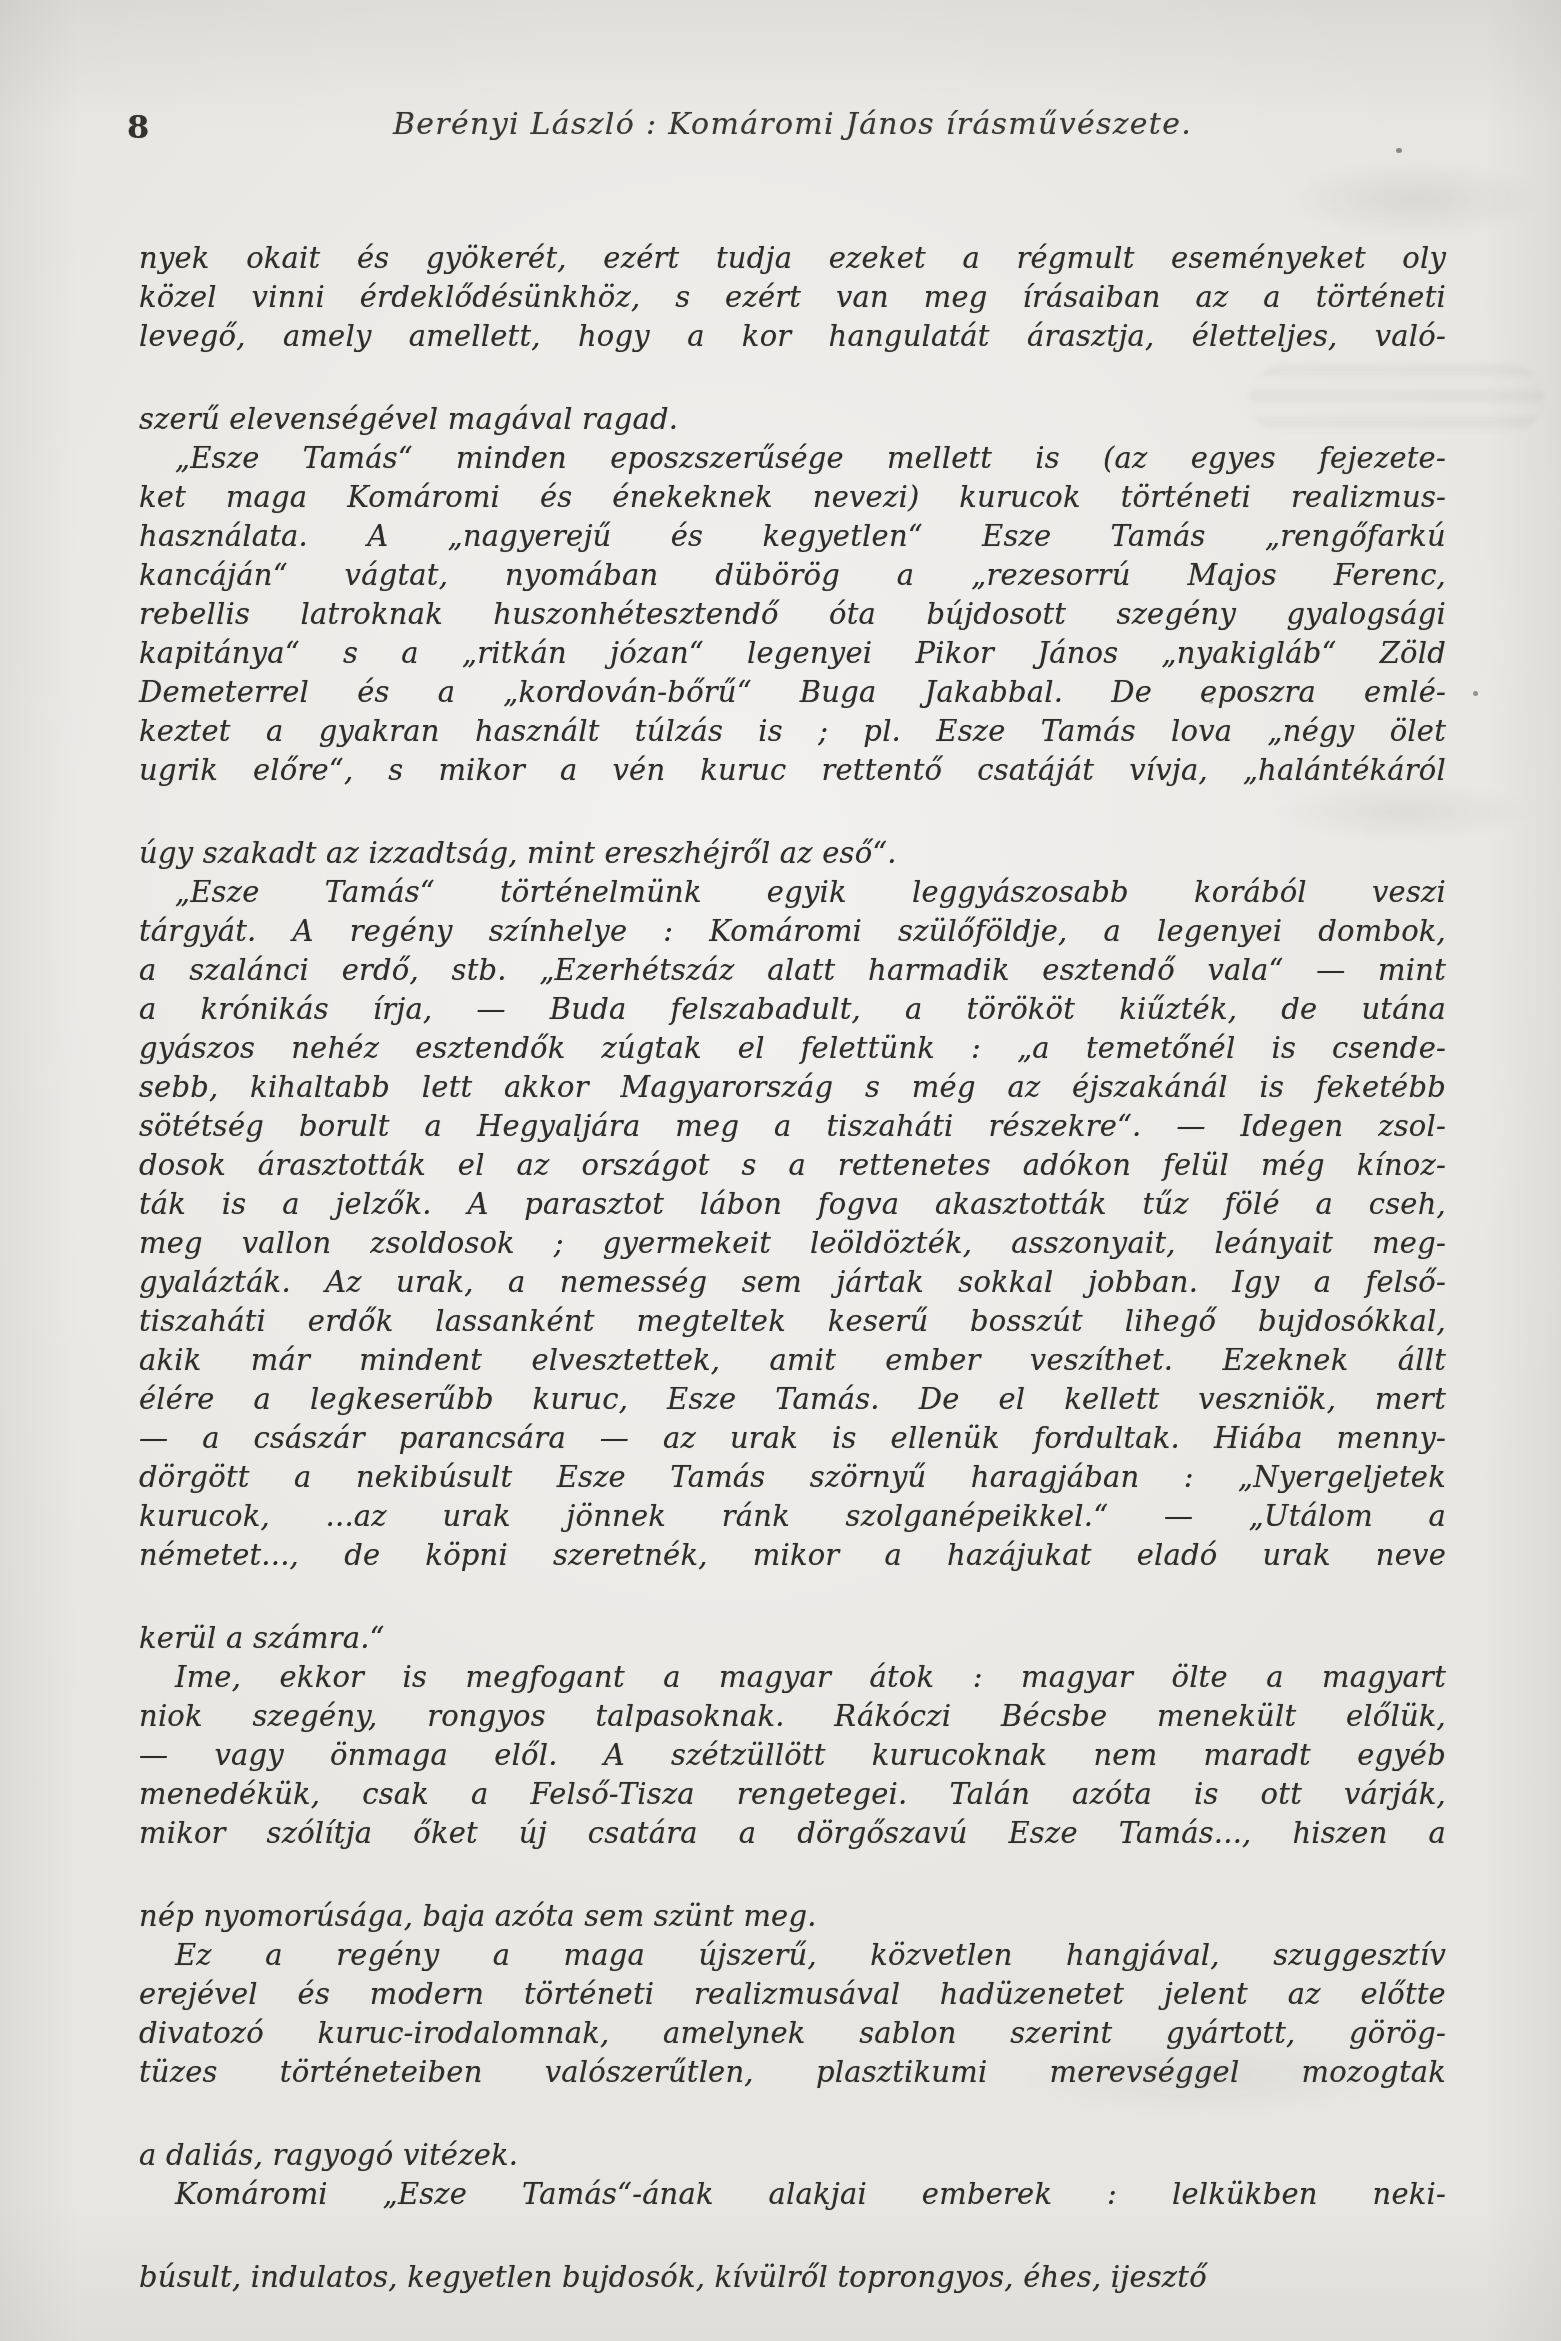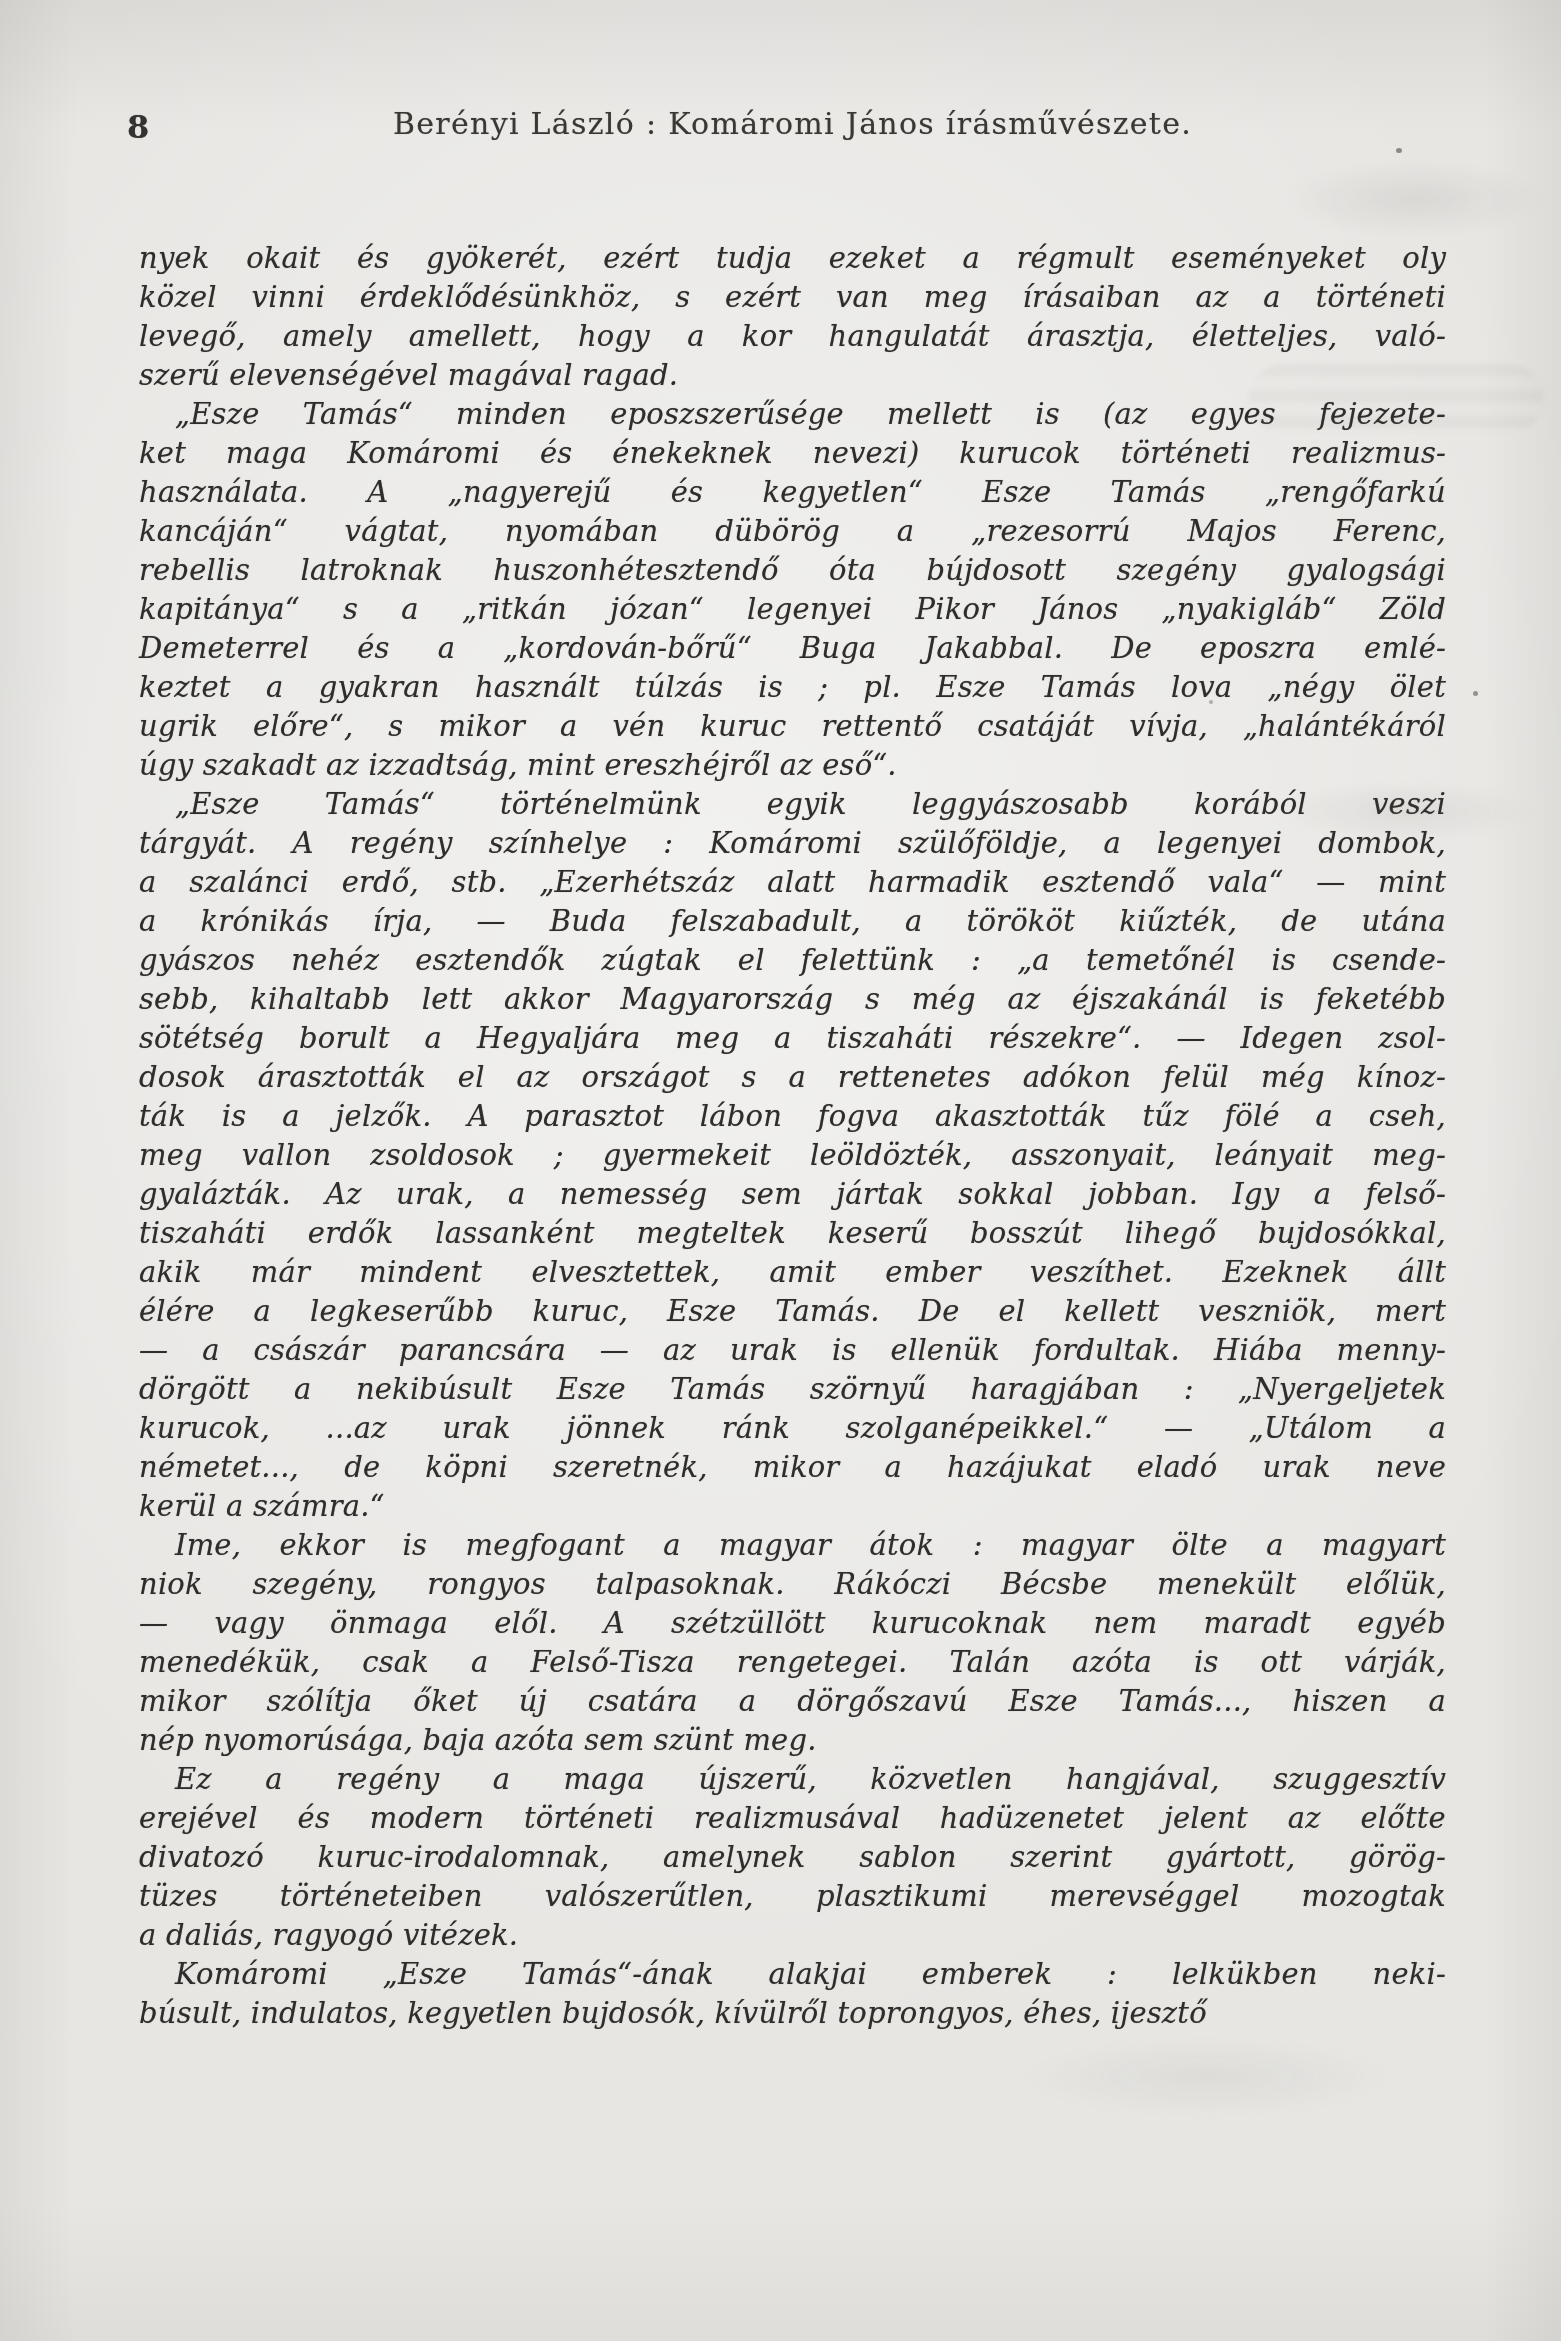--- a/index.html
+++ b/index.html
@@ -36,20 +36,21 @@
     top: 1.7px;
     font-size: 32px;
     font-weight: 600;
     letter-spacing: 0.9px;
     color: #343230;
     text-shadow: 0 0 0.9px rgba(45,43,40,0.45);
   }
   #header-title {
     display: block;
     text-align: center;
+    font-style: italic;
     font-size: 30px;
     letter-spacing: 1.3px;
     color: #3a3835;
     text-shadow: 0 0 0.9px rgba(50,48,45,0.4);
   }
   
   #body-text {
     position: absolute;
     top: 239px;
     left: 139px;
@@ -63,20 +64,21 @@
   #body-text .line {
     text-align: justify;
     text-align-last: justify;
     white-space: normal;
     height: 39px;
     overflow: visible;
   }
   #body-text .line.last {
     text-align: center;
     text-align-last: left;
+    margin-top: 44px;
   }
   #body-text .line.indent {
     text-indent: 36px;
   }
   
   .smudge {
     position: absolute;
     pointer-events: none;
     filter: blur(2.6px);
   }

